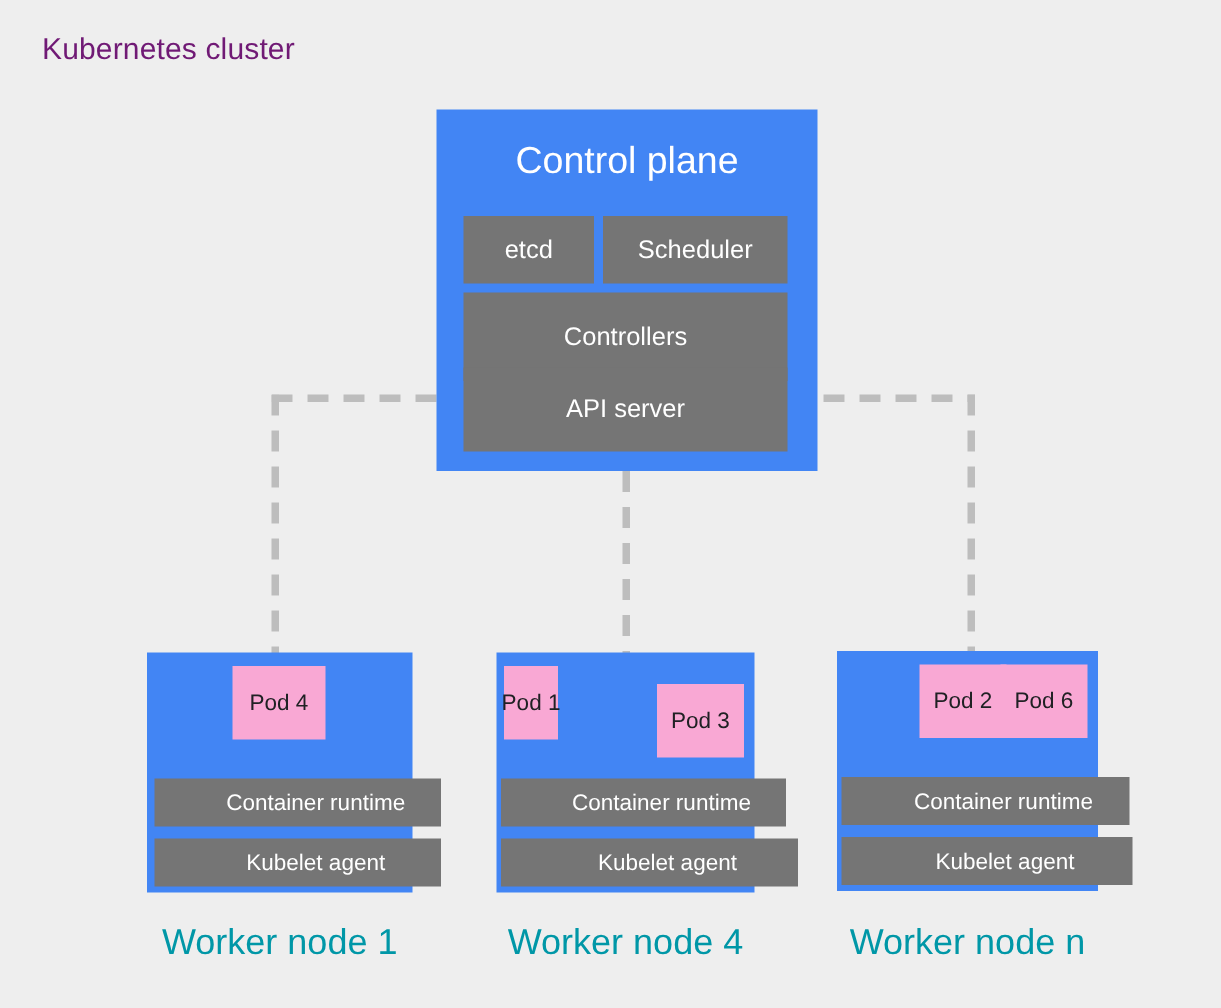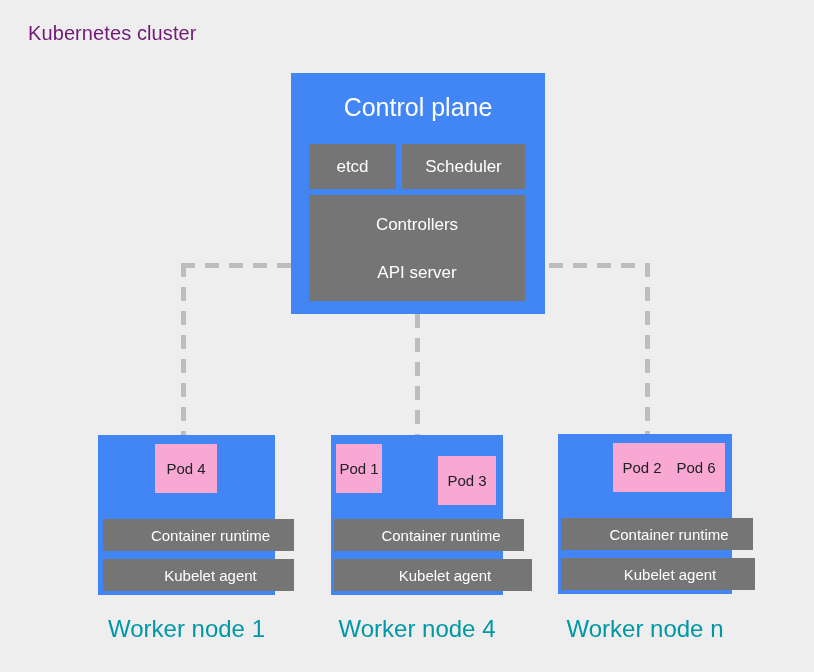--- a/index.html
+++ b/index.html
@@ -79,21 +79,21 @@
   #cp-ctrl   { left: 309px; top: 195px; width: 216px; height: 59px; }
   #cp-api    { left: 309px; top: 245px; width: 216px; height: 56px; }
 
   
   #node1-box { left: 98px;  top: 435px; width: 177px; height: 160px; }
   #node2-box { left: 331px; top: 435px; width: 172px; height: 160px; }
   #node3-box { left: 558px; top: 434px; width: 174px; height: 160px; }
 
   
   #pod4 { left: 155px; top: 444px; width: 62px; height: 49px; }
-  #pod1 { left: 336px; top: 444px; width: 46px; height: 49px; }
+  #pod1 { left: 336px; top: 444px; width: 36px; height: 49px; }
   #pod3 { left: 438px; top: 456px; width: 58px; height: 49px; }
   #pod2 { left: 565px; top: 443px; width: 58px; height: 49px; margin-left: 48px; }
   #pod6 { left: 667px; top: 443px; width: 58px; height: 49px; }
 
   
   .bar { font-size: 15px; height: 32px; padding-left: 24px; }
   #n1-runtime { left: 103px; top: 519px; width: 167px; }
   #n1-kubelet { left: 103px; top: 559px; width: 167px; }
   #n2-runtime { left: 334px; top: 519px; width: 166px; }
   #n2-kubelet { left: 334px; top: 559px; width: 174px; }

